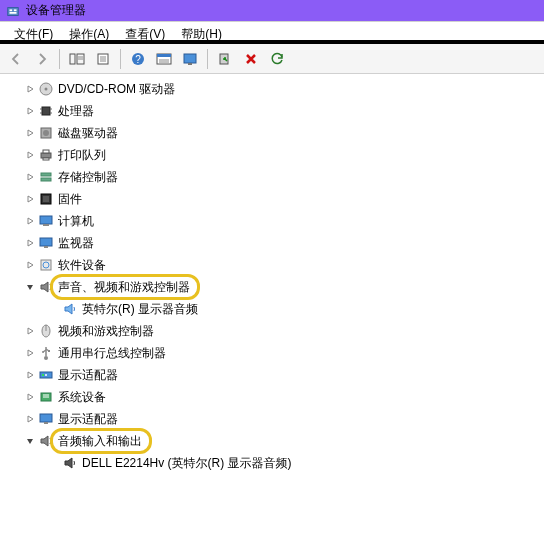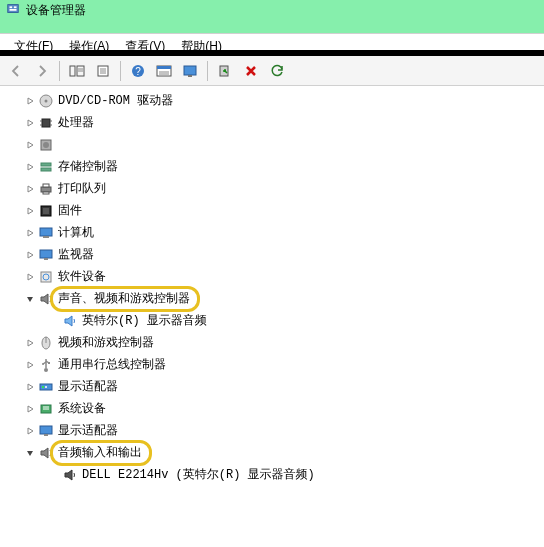--- a/index.html
+++ b/index.html
@@ -1,32 +1,32 @@
 <!DOCTYPE html>
 <html><head>
 <meta charset="utf-8">
 <style>
 * { margin: 0; padding: 0; box-sizing: border-box; }
 body { font-family: "Microsoft YaHei", "SimSun", Tahoma, sans-serif; font-size: 12px; background: #fff; width: 544px; height: 547px; overflow: hidden; }
-.titlebar { display: flex; align-items: flex-start; height: 34px; padding: 2px 6px; background: #86efac; border-bottom: 1px solid #d0d0d0; }
+.titlebar { display: flex; align-items: flex-end; height: 22px; padding: 2px 6px; background: #8b5cf6; border-bottom: 1px solid #d0d0d0; }
 .titlebar .ticon { width: 14px; height: 14px; margin-right: 6px; }
 .titlebar .ttext { font-size: 12px; color: #000; }
-.menubar { display: flex; padding: 2px 6px; height: 22px; background: #fff; border-bottom: 6px solid #000000; }
+.menubar { display: flex; padding: 2px 6px; height: 22px; background: #fff; border-bottom: 4px solid #000000; }
 .menuitem { padding: 2px 8px; font-size: 12px; color: #000; cursor: default; }
 .toolbar { display: flex; align-items: center; height: 30px; padding: 2px 4px; background: #f5f5f5; border-bottom: 1px solid #d0d0d0; gap: 2px; }
 .toolbtn { width: 24px; height: 24px; display: flex; align-items: center; justify-content: center; border: 1px solid transparent; }
 .sep { width: 1px; height: 20px; background: #c0c0c0; margin: 0 3px; }
 .tree { padding: 4px 2px 4px 10px; overflow: auto; height: calc(100% - 74px); }
 .node { display: flex; align-items: center; height: 22px; line-height: 22px; white-space: nowrap; position: relative; }
 .lvl1 { padding-left: 14px; }
 .lvl2 { padding-left: 38px; }
 .exp { width: 12px; height: 12px; display: inline-flex; align-items: center; justify-content: center; margin-right: 2px; color: #666; flex-shrink: 0; }
 .nexp { width: 14px; display: inline-block; flex-shrink: 0; }
 .nicon { width: 16px; height: 16px; margin-right: 4px; display: inline-flex; align-items: center; justify-content: center; flex-shrink: 0; }
-.nlabel { font-size: 12px; color: #000; font-family: Liberation Mono, monospace; }
+.nlabel { font-size: 12px; color: #000; }
 .circled { position: relative; }
 .circled::after { content: ""; position: absolute; left: -8px; right: -10px; top: -2px; bottom: -2px; border: 3px solid #e8c020; border-radius: 12px; pointer-events: none; }
 .redunder { position: relative; }
 .redunder::after { content: ""; position: absolute; left: 0; right: 0; bottom: 0px; height: 2px; background: #d01010; }
 svg { display: block; }
 </style>
 </head>
 <body>
 
 <div class="titlebar">
@@ -154,49 +154,50 @@
         <svg width="10" height="10" viewBox="0 0 10 10">
           <path d="M3 2 L8 5 L3 8 Z" fill="none" stroke="#888"></path>
         </svg>
       </span>
       <span class="nicon">
         <svg width="16" height="16" viewBox="0 0 16 16">
           <rect x="3" y="3" width="10" height="10" fill="#b0b0b0" stroke="#666"></rect>
           <circle cx="8" cy="8" r="3" fill="#888"></circle>
         </svg>
       </span>
-    </div>
-    <div class="node lvl1">
-      <span class="exp">
-        <svg width="10" height="10" viewBox="0 0 10 10">
-          <path d="M3 2 L8 5 L3 8 Z" fill="none" stroke="#888"></path>
-        </svg>
-      </span>
-      <span class="nicon">
-        <svg width="16" height="16" viewBox="0 0 16 16">
-          <rect x="3" y="4" width="10" height="3" fill="#6a8" stroke="#486"></rect>
-          <rect x="3" y="9" width="10" height="3" fill="#6a8" stroke="#486"></rect>
-        </svg>
-      </span>
-      <span class="nlabel">存储控制器</span>
+      <span class="nlabel">磁盘驱动器</span>
     </div>
     <div class="node lvl1">
       <span class="exp">
         <svg width="10" height="10" viewBox="0 0 10 10">
           <path d="M3 2 L8 5 L3 8 Z" fill="none" stroke="#888"></path>
         </svg>
       </span>
       <span class="nicon">
         <svg width="16" height="16" viewBox="0 0 16 16">
           <rect x="3" y="6" width="10" height="5" fill="#888" stroke="#555"></rect>
           <rect x="5" y="3" width="6" height="3" fill="#fff" stroke="#555"></rect>
           <rect x="5" y="11" width="6" height="2" fill="#fff" stroke="#555"></rect>
         </svg>
       </span>
       <span class="nlabel">打印队列</span>
+    </div>
+    <div class="node lvl1">
+      <span class="exp">
+        <svg width="10" height="10" viewBox="0 0 10 10">
+          <path d="M3 2 L8 5 L3 8 Z" fill="none" stroke="#888"></path>
+        </svg>
+      </span>
+      <span class="nicon">
+        <svg width="16" height="16" viewBox="0 0 16 16">
+          <rect x="3" y="4" width="10" height="3" fill="#6a8" stroke="#486"></rect>
+          <rect x="3" y="9" width="10" height="3" fill="#6a8" stroke="#486"></rect>
+        </svg>
+      </span>
+      <span class="nlabel">存储控制器</span>
     </div>
     <div class="node lvl1">
       <span class="exp">
         <svg width="10" height="10" viewBox="0 0 10 10">
           <path d="M3 2 L8 5 L3 8 Z" fill="none" stroke="#888"></path>
         </svg>
       </span>
       <span class="nicon">
         <svg width="16" height="16" viewBox="0 0 16 16">
           <rect x="3" y="3" width="10" height="10" fill="#333" stroke="#000"></rect>

